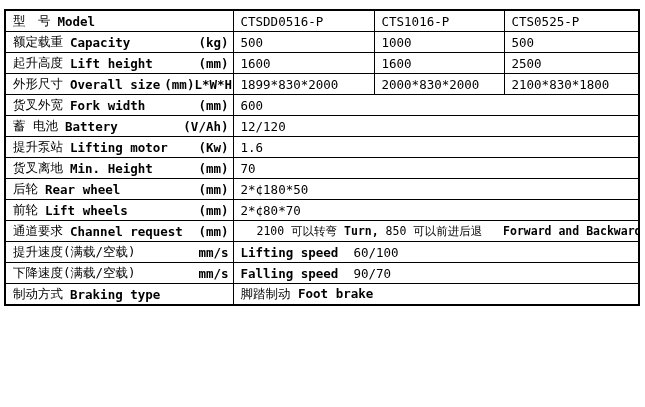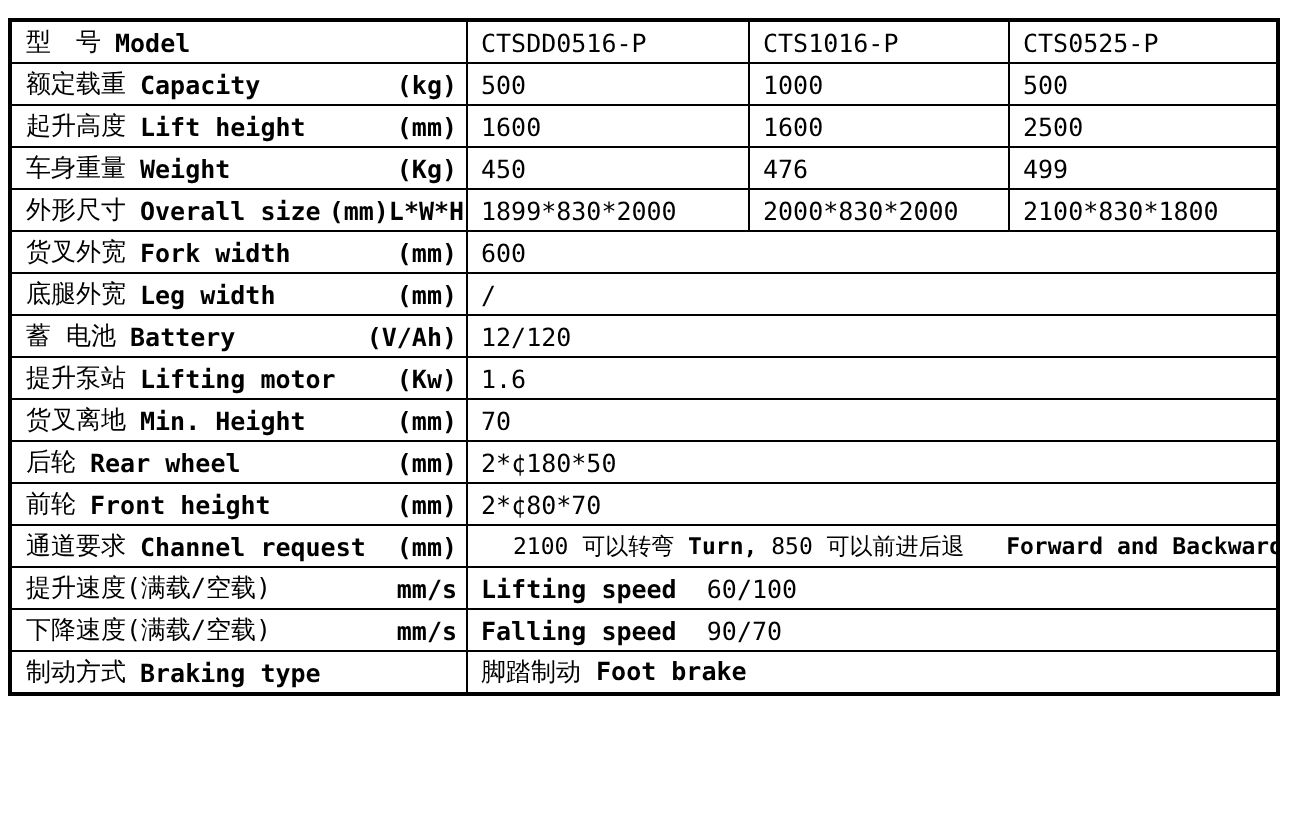--- a/index.html
+++ b/index.html
@@ -72,60 +72,38 @@
             <span class="unit">(mm)</span>
           </div>
         </td>
       <td class="val">1600</td>
       <td class="val">1600</td>
       <td class="val">2500</td>
     </tr>
     <tr>
       <td class="lbl">
           <div class="wrap">
-            <span class="zh">车身重量</span>
-            <span class="en">Weight</span>
-            <span class="unit">(Kg)</span>
-          </div>
-        </td>
-      <td class="val">450</td>
-      <td class="val">476</td>
-      <td class="val">499</td>
-    </tr>
-    <tr>
-      <td class="lbl">
-          <div class="wrap">
             <span class="zh">外形尺寸</span>
             <span class="en">Overall size</span>
             <span class="unit">(mm)L*W*H</span>
           </div>
         </td>
       <td class="val">1899*830*2000</td>
       <td class="val">2000*830*2000</td>
       <td class="val">2100*830*1800</td>
     </tr>
     <tr>
       <td class="lbl">
           <div class="wrap">
             <span class="zh">货叉外宽</span>
             <span class="en">Fork width</span>
             <span class="unit">(mm)</span>
           </div>
         </td>
       <td class="val" colspan="3">600</td>
-    </tr>
-    <tr>
-      <td class="lbl">
-          <div class="wrap">
-            <span class="zh">底腿外宽</span>
-            <span class="en">Leg width</span>
-            <span class="unit">(mm)</span>
-          </div>
-        </td>
-      <td class="val" colspan="3">/</td>
     </tr>
     <tr>
       <td class="lbl">
           <div class="wrap">
             <span class="zh">蓄 电池</span>
             <span class="en">Battery</span>
             <span class="unit">(V/Ah)</span>
           </div>
         </td>
       <td class="val" colspan="3">12/120</td>
@@ -157,21 +135,21 @@
             <span class="en">Rear wheel</span>
             <span class="unit">(mm)</span>
           </div>
         </td>
       <td class="val" colspan="3">2*¢180*50</td>
     </tr>
     <tr>
       <td class="lbl">
           <div class="wrap">
             <span class="zh">前轮</span>
-            <span class="en">Front height</span>
+            <span class="en">Lift wheels</span>
             <span class="unit">(mm)</span>
           </div>
         </td>
       <td class="val" colspan="3">2*¢80*70</td>
     </tr>
     <tr>
       <td class="lbl">
           <div class="wrap">
             <span class="zh">通道要求</span>
             <span class="en">Channel request</span>

